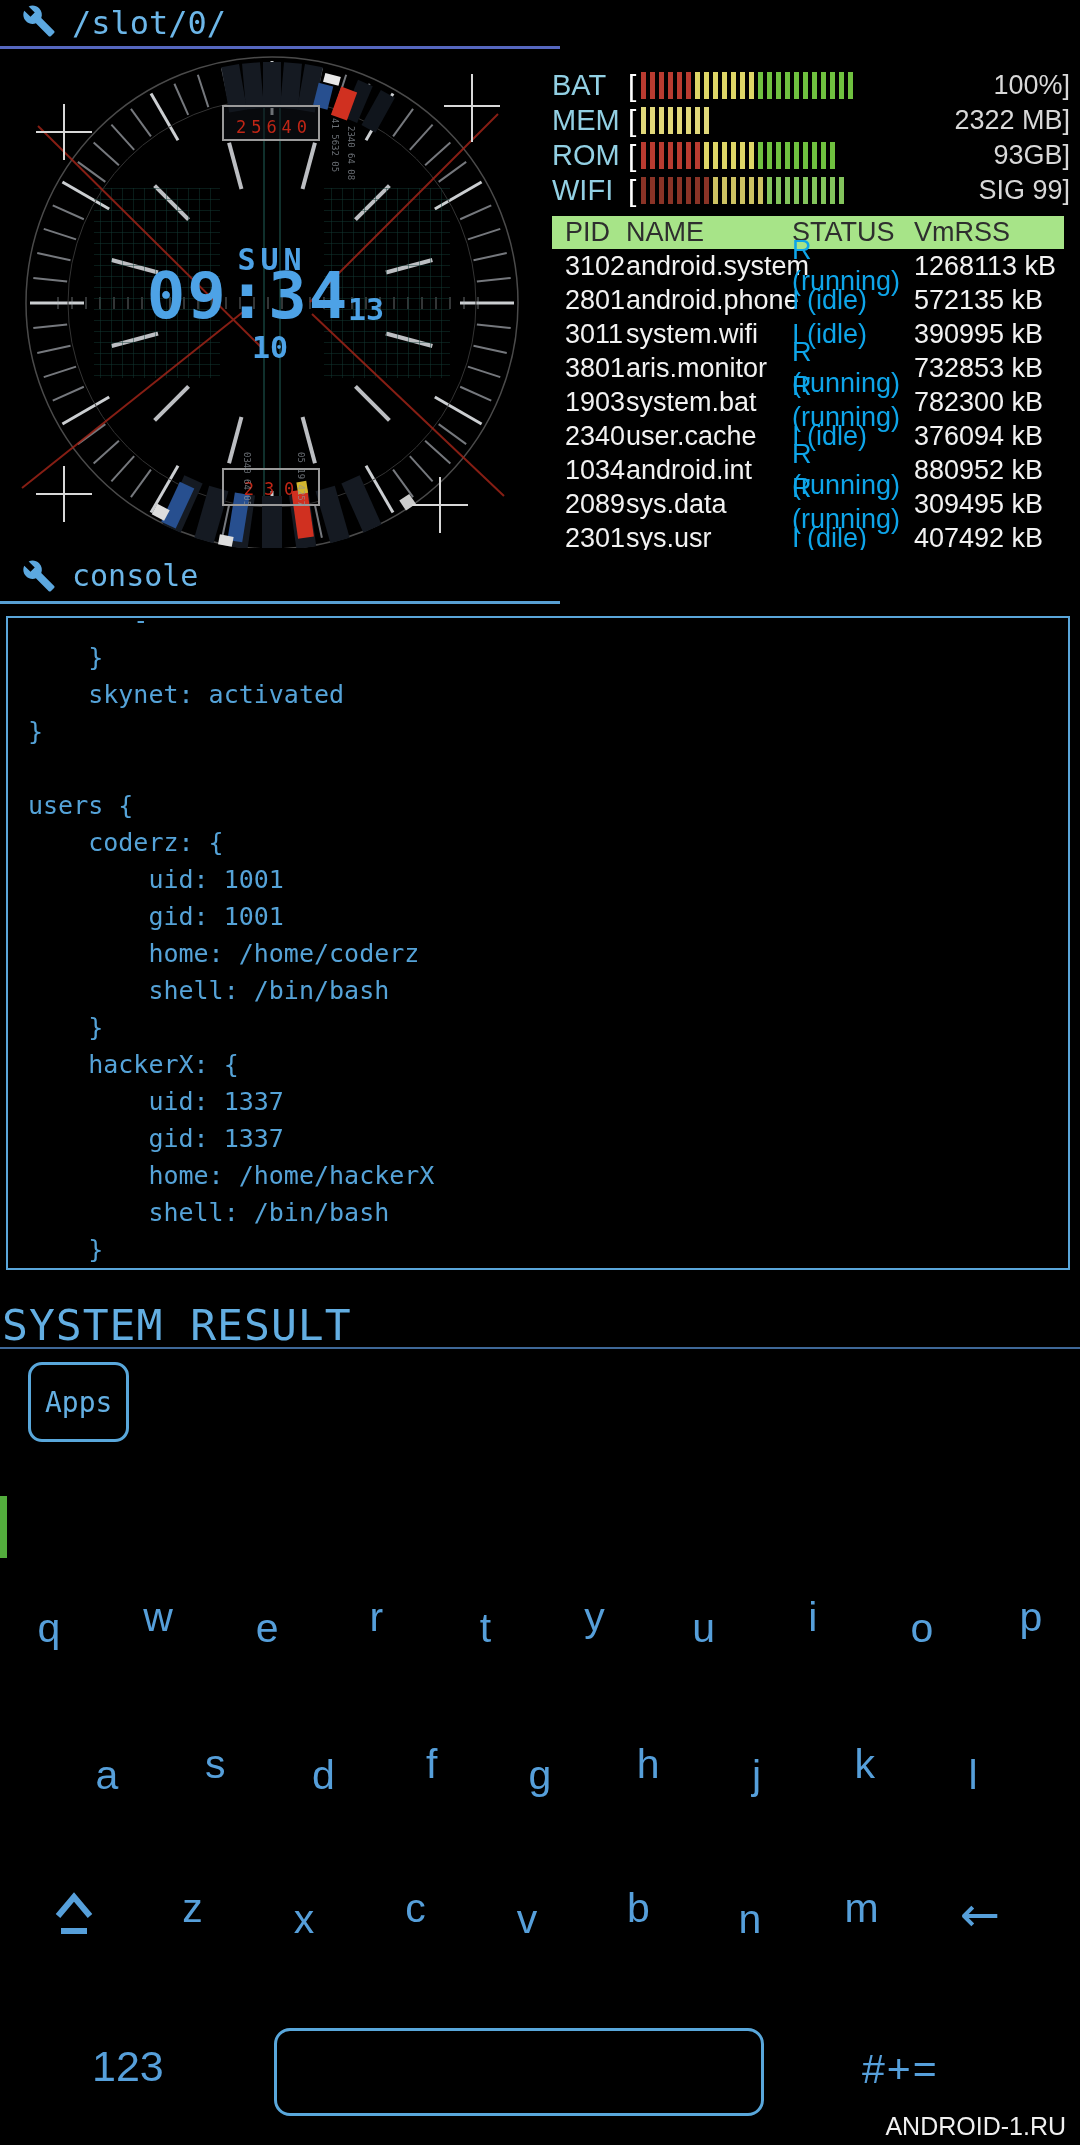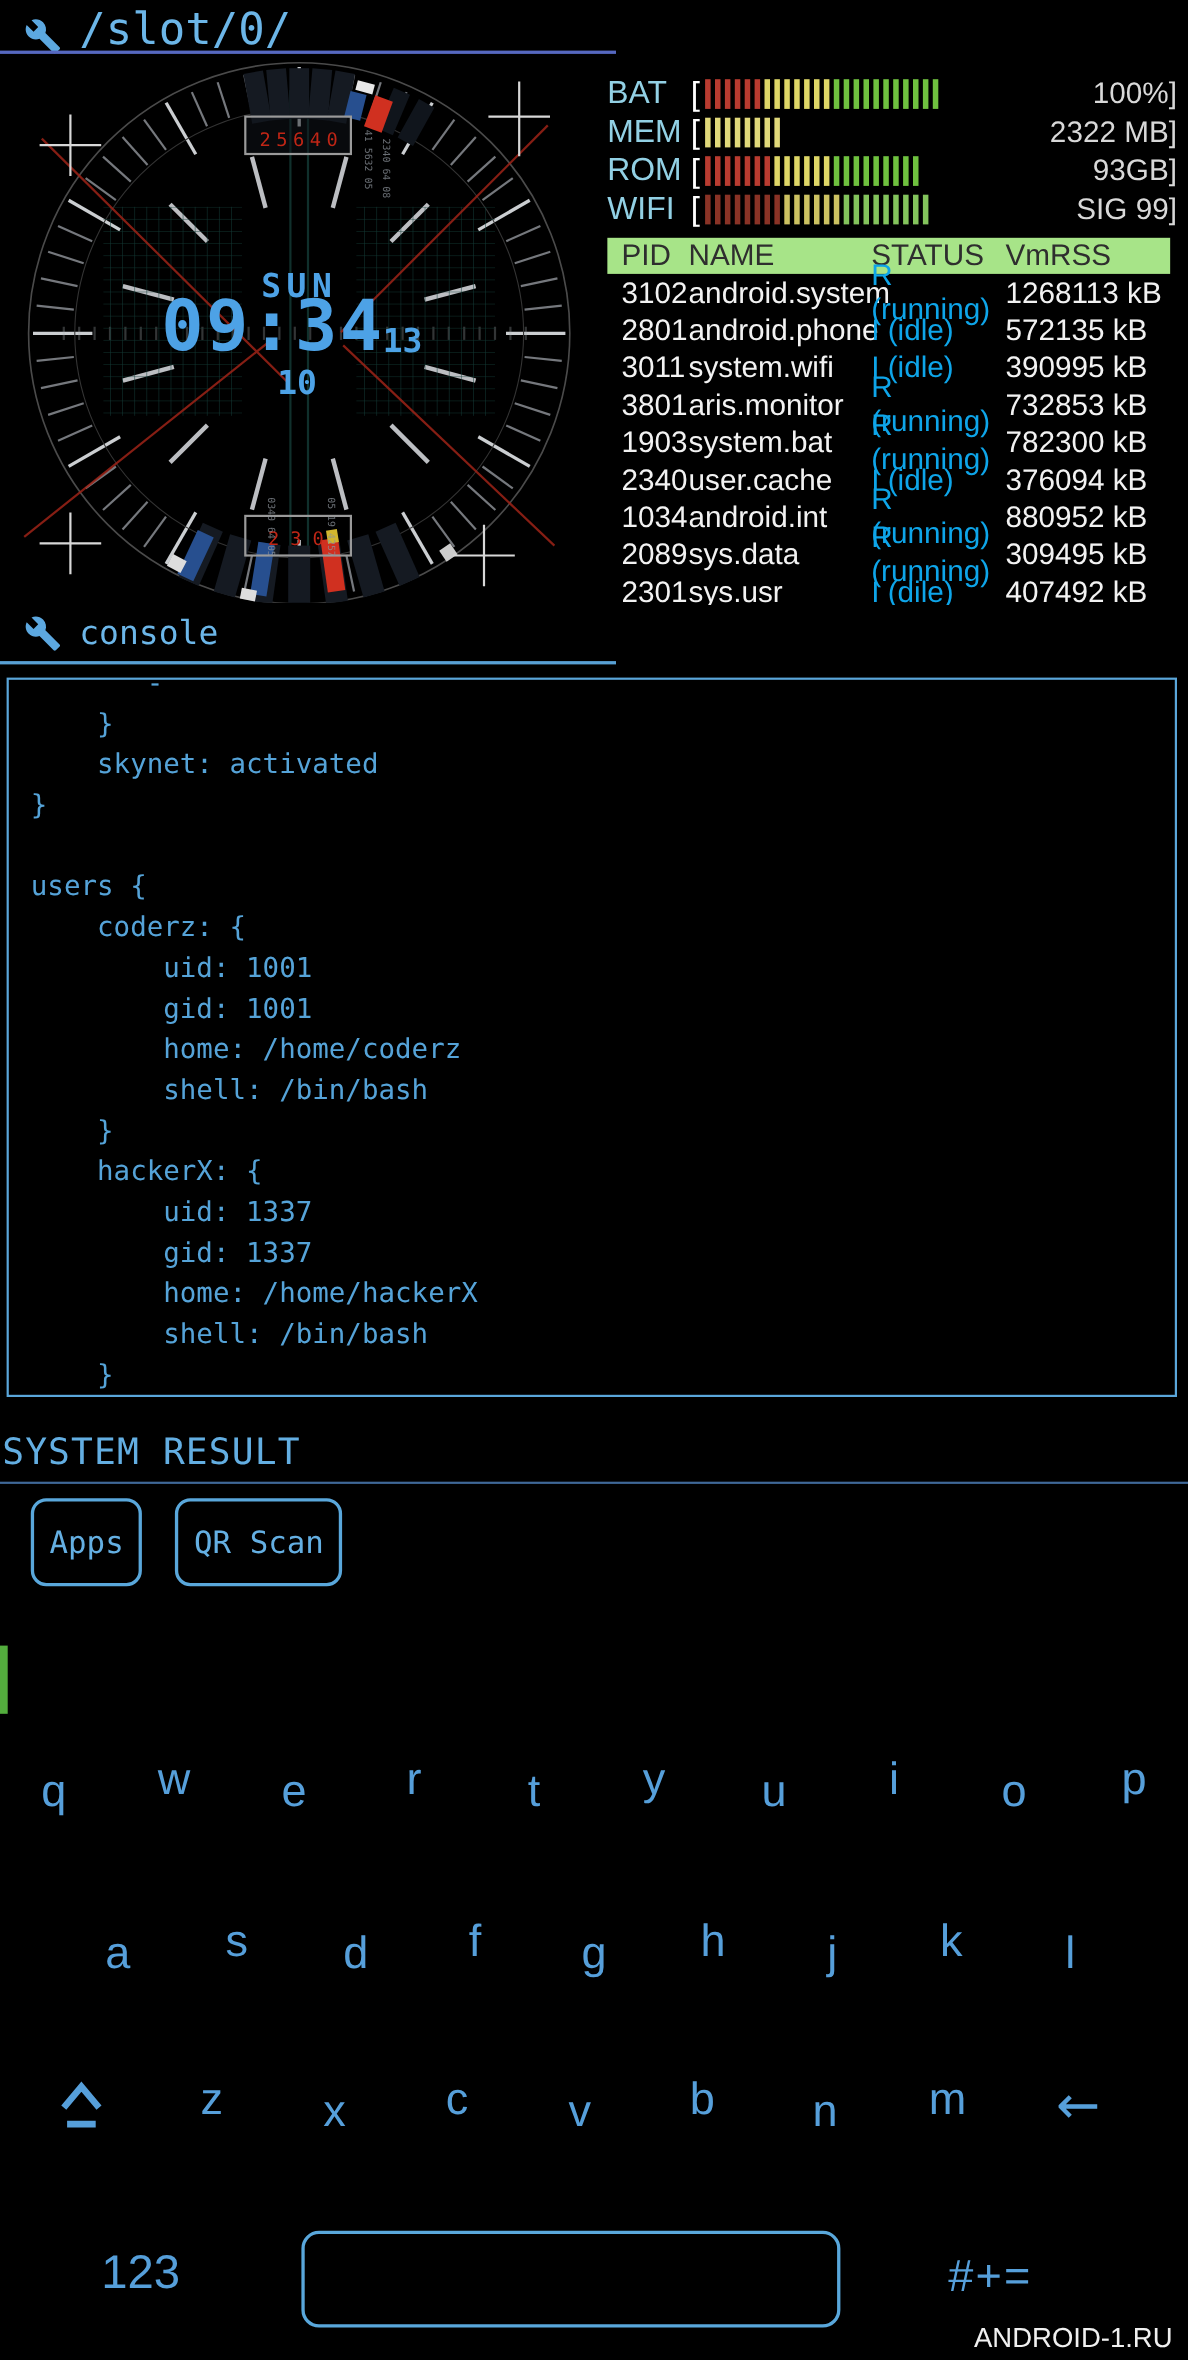--- a/index.html
+++ b/index.html
@@ -6,22 +6,22 @@
   html,body { background:#000; }
   body {
     width:1080px; height:2145px; position:relative; overflow:hidden;
     font-family:"DejaVu Sans Mono", monospace;
   }
   .hr { position:absolute; height:0; }
   .hr-top { left:0; top:46px; width:560px; border-top:3px solid #5668c0; }
   .hr-console { left:0; top:601px; width:560px; border-top:3px solid #58a0d4; }
   .hr-sys { left:0; top:1347px; width:1080px; border-top:2px solid #3f6898; }
 
-  .hdr { position:absolute; left:22px; top:4px; display:flex; align-items:flex-end; gap:16px;
-         color:#6cb6e8; font-size:40px; }
+  .hdr { position:absolute; left:22px; top:4px; display:flex; align-items:flex-start; gap:16px;
+         color:#6cb6e8; font-size:32px; }
   .hdr svg, .console-hdr svg { width:34px; height:34px; fill:#5ca8e0; }
 
   .clock { position:absolute; left:12px; top:56px; width:520px; height:492px; }
 
   .stats { position:absolute; left:552px; top:68px; width:518px; }
   .stat-row { height:35px; display:flex; align-items:center; }
   .stat-label { width:76px; font-family:"Liberation Sans",sans-serif; font-size:29px; color:#92d0e4; }
   .stat-bracket { color:#fff; font-size:30px; font-family:"Liberation Sans",sans-serif; margin-right:5px; }
   .bars { display:flex; gap:4px; align-items:center; height:28px; }
   .bar { width:5px; height:27px; }
@@ -34,21 +34,21 @@
   .c1 { width:74px; padding-left:13px; } .c2 { width:166px; } .c3 { width:122px; } .c4 { flex:1; }
   .trow .c3 { color:#0ea5e9; }
 
   .console-hdr { position:absolute; left:22px; top:558px; display:flex; align-items:center; gap:16px;
                  color:#6cb6e8; font-size:30px; }
   .console-box { position:absolute; left:6px; top:616px; width:1064px; height:654px;
                  border:2px solid #5aa6da; overflow:hidden; }
   #console-lines { margin-top:-16px; padding-left:20px; font-size:25px; line-height:37px;
                    color:#55a3d8; white-space:pre; }
 
-  .sysres { position:absolute; left:2px; top:1300px; font-size:33px; color:#63aee2; letter-spacing:1px; }
+  .sysres { position:absolute; left:2px; top:1300px; font-size:43px; color:#63aee2; letter-spacing:1px; }
 
   .btnrow { position:absolute; left:12px; top:1362px; display:flex; gap:30px;margin-left:16px; }
   .btn { height:80px; border:3px solid #59a7db; border-radius:14px; background:transparent;
          color:#64afe2; font-size:28px; font-family:"DejaVu Sans Mono",monospace;
          display:flex; align-items:center; padding:0 14px; }
 
   .search { position:absolute; left:0; top:1495px; height:64px; display:flex; align-items:center; }
   .cursor { width:7px; height:62px; background:#53ad3d; flex:0 0 auto; }
   .search-text { font-size:42px; color:#4c9cd6; }
 
@@ -500,21 +500,20 @@
 <div class="hr hr-console"></div>
 <div class="console-box">
   <div id="console-lines"><div class="cline">       -</div><div class="cline">    }</div><div class="cline">    skynet: activated</div><div class="cline">}</div><div class="cline">&nbsp;</div><div class="cline">users {</div><div class="cline">    coderz: {</div><div class="cline">        uid: 1001</div><div class="cline">        gid: 1001</div><div class="cline">        home: /home/coderz</div><div class="cline">        shell: /bin/bash</div><div class="cline">    }</div><div class="cline">    hackerX: {</div><div class="cline">        uid: 1337</div><div class="cline">        gid: 1337</div><div class="cline">        home: /home/hackerX</div><div class="cline">        shell: /bin/bash</div><div class="cline">    }</div></div>
 </div>
 
 <div class="sysres">SYSTEM RESULT</div>
 <div class="hr hr-sys"></div>
 
 <div class="btnrow" id="btnrow">
     <button class="btn">Apps</button>
-    <button class="btn">QR Scan</button>
   </div>
 
 <div class="search">
   <span class="cursor"></span>
 </div>
 
 <div class="krow krow1" id="krow1">
     <span class="key">q</span>
     <span class="key">w</span>
     <span class="key">e</span>

